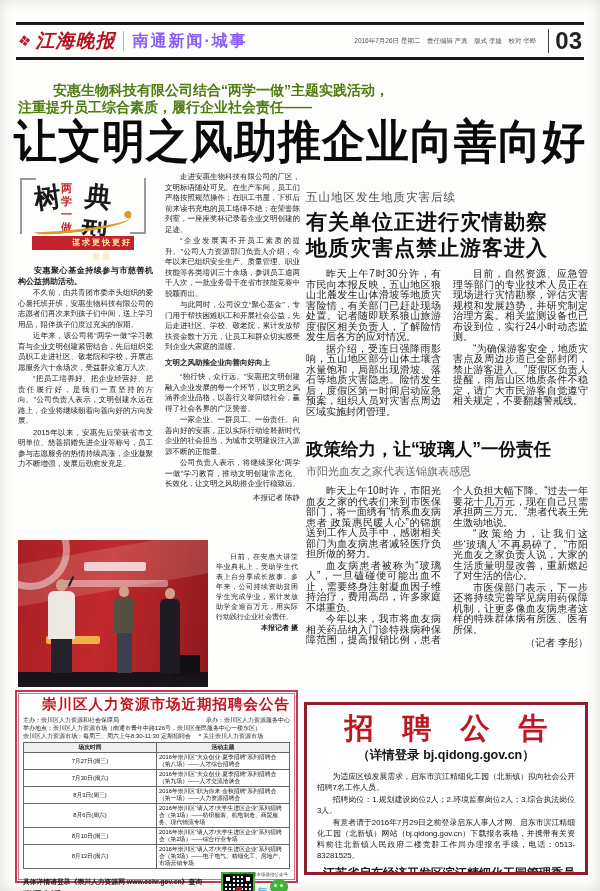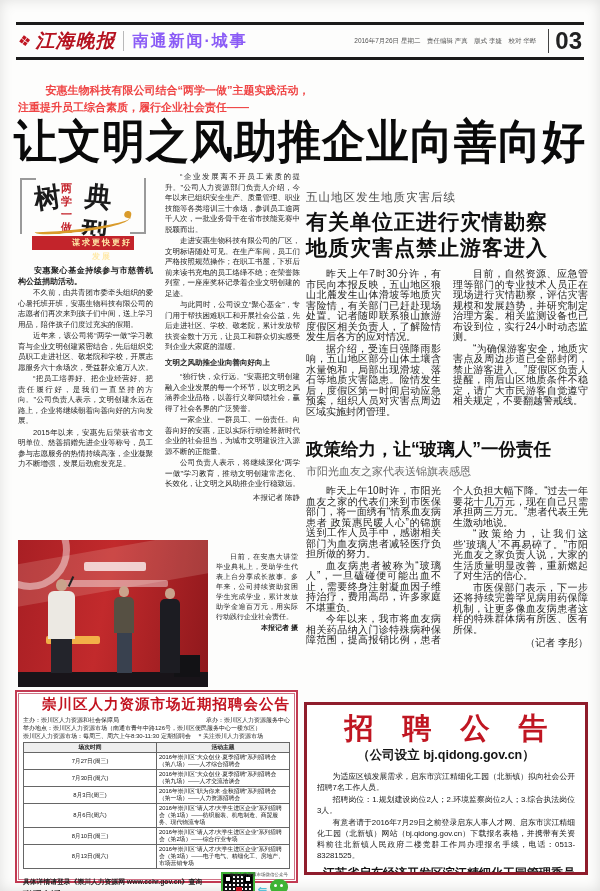--- a/index.html
+++ b/index.html
@@ -13,21 +13,21 @@
   .logo-icon { color:#c01622; font-size:15px; margin-right:4px; transform:rotate(-8deg); }
   .logo-text { color:#b5121f; font-size:19px; font-weight:bold; font-style:italic; font-family:"Liberation Serif", serif; letter-spacing:1px; }
   .vsep { width:1px; height:20px; background:#b9b9b9; margin:0 8px; }
   .section-title { font-size:16px; font-weight:bold; color:#8b5cf6; letter-spacing:2px; }
   .mast-spacer { flex:1; }
   .dateline { font-size:6.5px; color:#555; margin-right:6px; white-space:nowrap; }
   .vsep2 { width:1px; height:24px; background:#444; margin:0 6px; }
   .page-num { font-size:24px; font-weight:bold; color:#222; }
 
   
-  .kicker { position:absolute; left:18px; top:82px; width:560px; font-size:11px; font-weight:bold; color:#ef4444; line-height:17px; }
+  .kicker { position:absolute; left:18px; top:82px; width:560px; font-size:14px; font-weight:bold; color:#4d7c0f; line-height:17px; }
   .kicker .l1 { text-indent:2.5em; }
   .headline { position:absolute; left:14px; top:111px; width:578px; font-size:43px; font-weight:900; color:#0a0a0a; letter-spacing:1px; white-space:nowrap; transform:scaleY(1.06); transform-origin:top left; }
 
   .left-article { position:absolute; left:18px; top:172px; width:282px; height:366px; display:flex; gap:12px; }
   .lcol { width:135px; height:100%; overflow:hidden; }
   .lcol p, .caption p { font-size:7.5px; line-height:10.5px; text-align:justify; color:#1d1d1d; text-indent:2em; margin-bottom:1px; }
   .lead-in { font-weight:bold; font-size:8px !important; }
   .subhead-gray { font-size:8.5px; font-weight:bold; color:#8c8c8c; text-indent:0 !important; margin:5px 0 4px !important; }
   .byline { text-align:right !important; text-indent:0 !important; margin-top:3px !important; }
 
@@ -160,22 +160,22 @@
         <div class="gold-swoosh"></div>
         <div class="badge-banner">谋求更快更好发展</div>
       </div>
       <p class="lead-in">安惠聚心基金持续参与市慈善机构公益捐助活动。</p>
       <p>不久前，由共青团市委牵头组织的爱心暑托班开班，安惠生物科技有限公司的志愿者们再次来到孩子们中间，送上学习用品，陪伴孩子们度过充实的假期。</p>
       <p>近年来，该公司将“两学一做”学习教育与企业文明创建紧密结合，先后组织党员职工走进社区、敬老院和学校，开展志愿服务六十余场次，受益群众逾万人次。</p>
       <p>“把员工培养好、把企业经营好、把责任履行好，是我们一直坚持的方向。”公司负责人表示，文明创建永远在路上，企业将继续朝着向善向好的方向发展。</p>
       <p>2015年以来，安惠先后荣获省市文明单位、慈善捐赠先进企业等称号，员工参与志愿服务的热情持续高涨，企业凝聚力不断增强，发展后劲愈发充足。</p>
     </div>
     <div class="lcol">
+      <p>走进安惠生物科技有限公司的厂区，文明标语随处可见。在生产车间，员工们严格按照规范操作；在职工书屋，下班后前来读书充电的员工络绎不绝；在荣誉陈列室，一座座奖杯记录着企业文明创建的足迹。</p>
       <p>“企业发展离不开员工素质的提升。”公司人力资源部门负责人介绍，今年以来已组织安全生产、质量管理、职业技能等各类培训三十余场，参训员工逾两千人次，一批业务骨干在省市技能竞赛中脱颖而出。</p>
-      <p>走进安惠生物科技有限公司的厂区，文明标语随处可见。在生产车间，员工们严格按照规范操作；在职工书屋，下班后前来读书充电的员工络绎不绝；在荣誉陈列室，一座座奖杯记录着企业文明创建的足迹。</p>
       <p>与此同时，公司设立“聚心基金”，专门用于帮扶困难职工和开展社会公益，先后走进社区、学校、敬老院，累计发放帮扶资金数十万元，让员工和群众切实感受到企业大家庭的温暖。</p>
       <p class="subhead-gray">文明之风助推企业向善向好向上</p>
       <p>“独行快，众行远。”安惠把文明创建融入企业发展的每一个环节，以文明之风涵养企业品格，以善行义举回馈社会，赢得了社会各界的广泛赞誉。</p>
       <p>一家企业、一群员工、一份责任。向善向好的安惠，正以实际行动诠释新时代企业的社会担当，为城市文明建设注入源源不断的正能量。</p>
       <p>公司负责人表示，将继续深化“两学一做”学习教育，推动文明创建常态化、长效化，让文明之风助推企业行稳致远。</p>
       <p class="byline">本报记者 陈静</p>
     </div>
   </div>
 
   <div class="photo">
@@ -293,21 +293,21 @@
             <div class="wc-eye wc-e1"></div>
             <div class="wc-eye wc-e2"></div>
         </div>
       </div>
     </div>
     <div class="qr-caption">崇川人力资源市场微信公众号</div>
   </div>
 
   <div class="ad-right">
     <div class="adr-title">招　聘　公　告</div>
-    <div class="adr-sub">（公司设立 bj.qidong.gov.cn）</div>
+    <div class="adr-sub">（详情登录 bj.qidong.gov.cn）</div>
     <div class="adr-body">
       <p>为适应区镇发展需求，启东市滨江精细化工园（北新镇）拟向社会公开招聘7名工作人员。</p>
       <p>招聘岗位：1.规划建设岗位2人；2.环境监察岗位2人；3.综合执法岗位3人。</p>
       <p>有意者请于2016年7月29日之前登录启东人事人才网、启东市滨江精细化工园（北新镇）网站（bj.qidong.gov.cn）下载报名表格，并携带有关资料前往北新镇人民政府二楼党群工作局办理报名手续，电话：0513-83281525。</p>
     </div>
     <div class="adr-sign">
       <div>江苏省启东经济开发区滨江精细化工园管理委员会</div>
 
     </div>
   </div>

